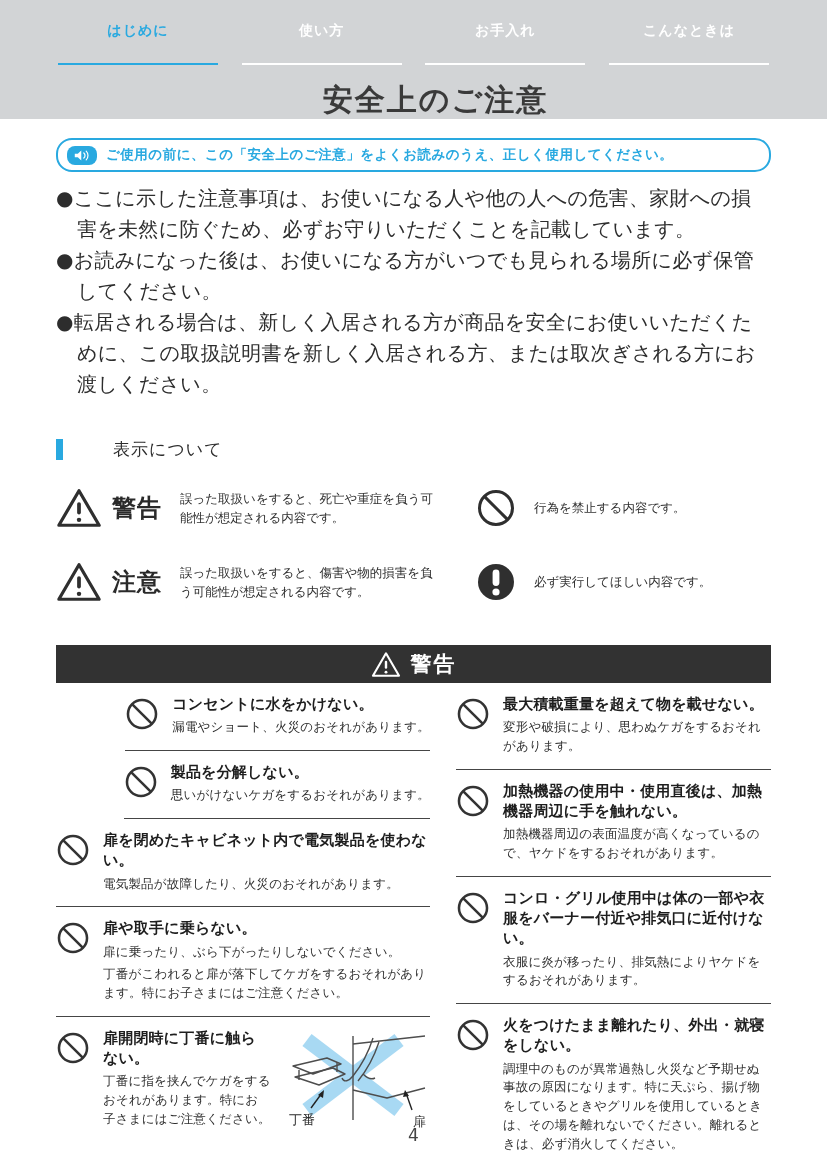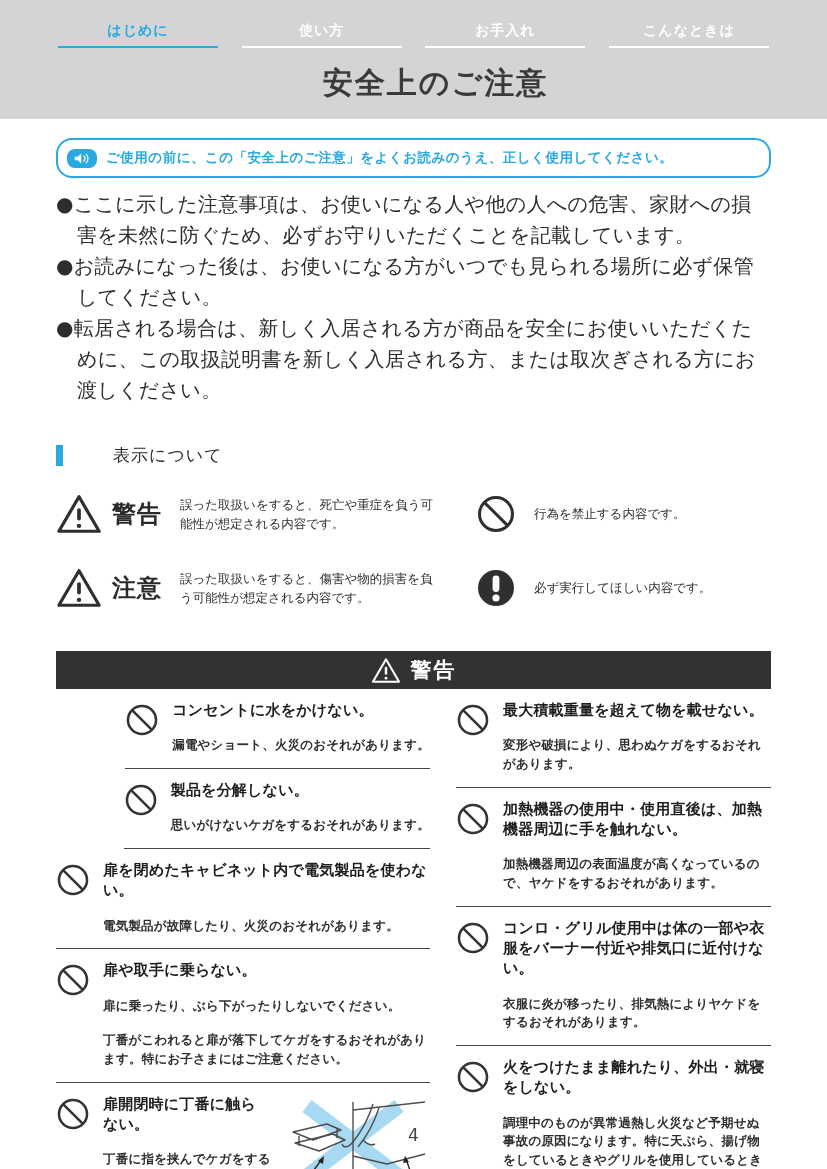--- a/index.html
+++ b/index.html
@@ -12,36 +12,36 @@
     color: #2f2f2f;
     overflow: hidden;
   }
 
   
   .header { background: #d2d4d6; height: 119px; padding-top: 22px; }
   .tabs { display: flex; justify-content: space-between; padding: 0 58px; }
   .tab {
     width: 160px; text-align: center;
     font-size: 14px; font-weight: bold; letter-spacing: 1px;
-    color: #ffffff; padding-bottom: 6px;
+    color: #ffffff; padding-bottom: 23px;
     border-bottom: 2px solid #ffffff;
     cursor: default;
   }
   .tab.active { color: #29a9e0; border-bottom-color: #29a9e0; }
   .page-title {
     text-align: center; margin-top: 15px;
     font-size: 30px; font-weight: bold; color: #3a3a3a; letter-spacing: 2px; padding-left: 44px;
   }
 
   
   .content { padding: 0 56px; }
   .notice {
     margin-top: 19px;
     border: 2px solid #29a9e0; border-radius: 16px;
-    height: 40px; display: flex; align-items: center;
+    height: 34px; display: flex; align-items: center;
     padding: 0 9px; gap: 9px; background: #fff;
   }
   .speaker-badge {
     width: 30px; height: 19px; border-radius: 8px;
     background: #29a9e0; display: flex; align-items: center; justify-content: center;
     flex-shrink: 0;
   }
   .speaker-badge svg { width: 20px; height: 13px; color: #fff; }
   .notice-text { color: #29a9e0; font-weight: bold; font-size: 13.5px; letter-spacing: .5px; }
 
@@ -79,21 +79,21 @@
   .warn-cols { display: flex; gap: 26px; }
   .warn-col { flex: 1; display: flex; flex-direction: column; align-items: flex-end; }
   .warn-item {
     display: flex; gap: 13px; padding: 11px 0 13px;
     border-bottom: 1px solid #454545;
   }
   .warn-item:last-child { border-bottom: none; }
   .warn-item .round-icon { width: 34px; height: 34px; color: #333; flex-shrink: 0; margin-top: 3px; }
   .warn-text { flex: 1; }
   .warn-title { font-size: 15px; font-weight: bold; color: #1e1e1e; line-height: 1.35; letter-spacing: .2px; }
-  .warn-desc { font-size: 12.5px; color: #2f2f2f; line-height: 1.5; margin-top: 16px; letter-spacing: .2px; font-weight: bold; }
+  .warn-desc { font-size: 12.5px; color: #2f2f2f; line-height: 1.5; margin-top: 4px; letter-spacing: .2px; }
 
   .hinge-row { display: flex; gap: 4px; }
   .hinge-textcol { width: 168px; flex-shrink: 0; }
   .hinge-art { width: 155px; height: 100px; flex-shrink: 0; margin-top: 2px; }
   .hinge-art text { font-size: 13px; fill: #2a2a2a; font-family: "DejaVu Sans", sans-serif; }
 
   
   .page-number {
     position: absolute; bottom: 24px; left: 0; width: 100%;
     text-align: center; font-size: 17px; color: #444;

